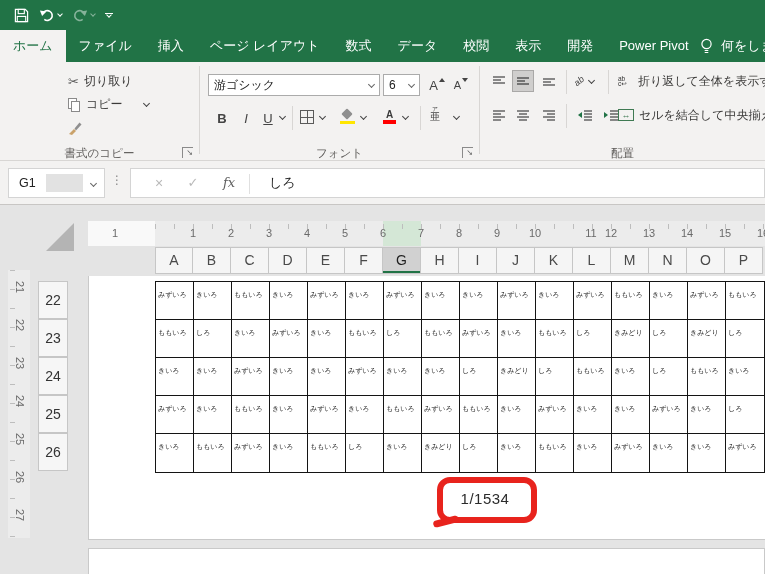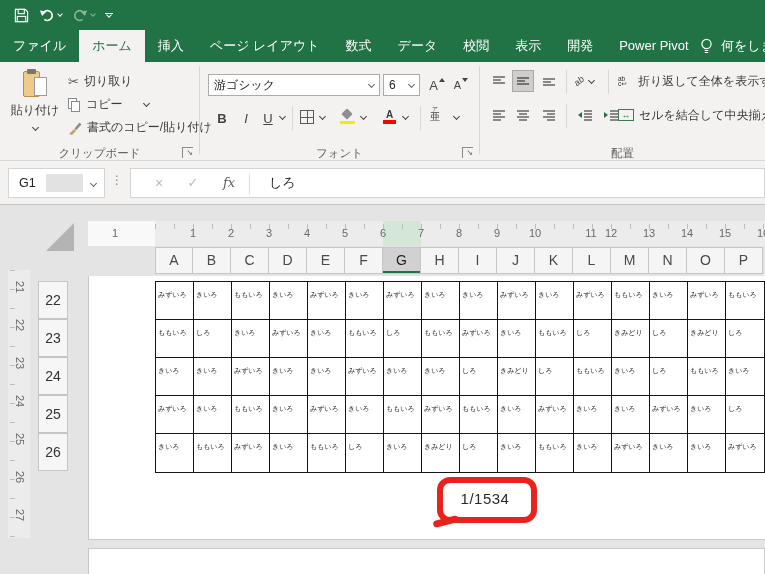--- a/index.html
+++ b/index.html
@@ -160,22 +160,22 @@
       <i class="chev wchev"></i>
   </span>
   <span class="qat-more">
     <span class="bar"></span>
     <i class="chev wchev"></i>
   </span>
 </div>
 
 <div class="tabrow">
   <div id="tabs" class="tabs">
+      <div class="tab active">ホーム</div>
       <div class="tab">ファイル</div>
-      <div class="tab active">ホーム</div>
       <div class="tab">挿入</div>
       <div class="tab">ページ レイアウト</div>
       <div class="tab">数式</div>
       <div class="tab">データ</div>
       <div class="tab">校閲</div>
       <div class="tab">表示</div>
       <div class="tab">開発</div>
       <div class="tab">Power Pivot</div>
     </div>
   <div class="tellme">
@@ -183,49 +183,39 @@
       <circle cx="6.5" cy="6" r="4.6" fill="none" stroke="#fff" stroke-width="1.2"></circle>
       <path d="M4.7 12.5h3.6M4.7 14.5h3.6" stroke="#fff" stroke-width="1.2"></path>
     </svg>
     <span>何をしま</span>
   </div>
 </div>
 
 <div class="ribbon">
 
   <div class="grp" style="left:0;width:199px;">
-    <div class="paste">
-      <div class="clipicon">
-        <i class="clipback"></i>
-          <i class="clippage"></i>
-          <i class="clipclip"></i>
-      </div>
-      <div class="pastelbl">貼り付け</div>
-      <i class="chev" style="color:#444;"></i>
-    </div>
     <div class="smallbtn" style="top:9px;">
       <span class="scissors">✂</span>
       <span>切り取り</span>
     </div>
     <div class="smallbtn" style="top:32px;">
       <span class="copyic">
           <i></i>
           <i></i>
         </span>
       <span>コピー</span>
       <i class="chev" style="color:#444;margin-left:16px;"></i>
     </div>
     <div class="smallbtn" style="top:55px;">
       <svg width="14" height="14" viewBox="0 0 14 14">
         <path d="M1 13 L6 8 l2 2 L4 14 Z" fill="#caa26a"></path>
         <path d="M6.5 7.5 L11.5 1.5 l2 2 -5.5 6 z" fill="#8f8f8f"></path>
       </svg>
-      <span>書式のコピー/貼り付け</span>
-    </div>
-    <div class="grplbl">クリップボード</div>
+    </div>
+    <div class="grplbl">書式のコピー</div>
     <div class="launcher" style="left:182px;top:85px;">↘</div>
   </div>
   <div class="vsep" style="left:199px;"></div>
 
   <div class="grp" style="left:200px;width:279px;">
     <div class="combo" style="left:8px;top:12px;width:172px;font-size:12px;">
       <span>游ゴシック</span>
       <i class="chev" style="color:#666;"></i>
     </div>
     <div class="combo" style="left:183px;top:12px;width:37px;font-size:12px;">

